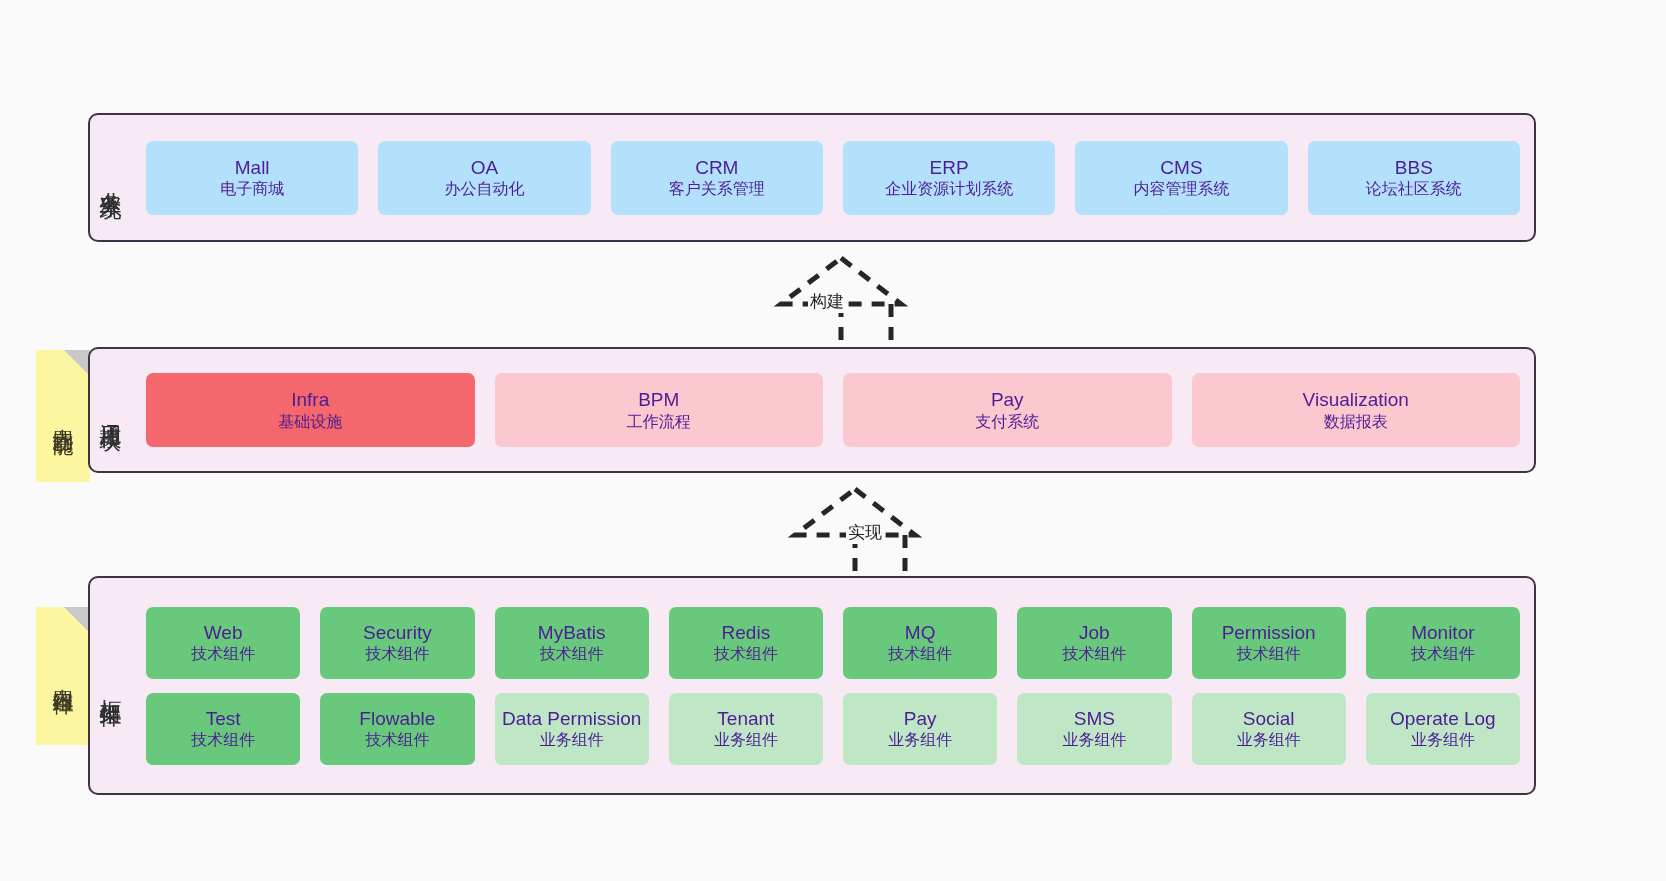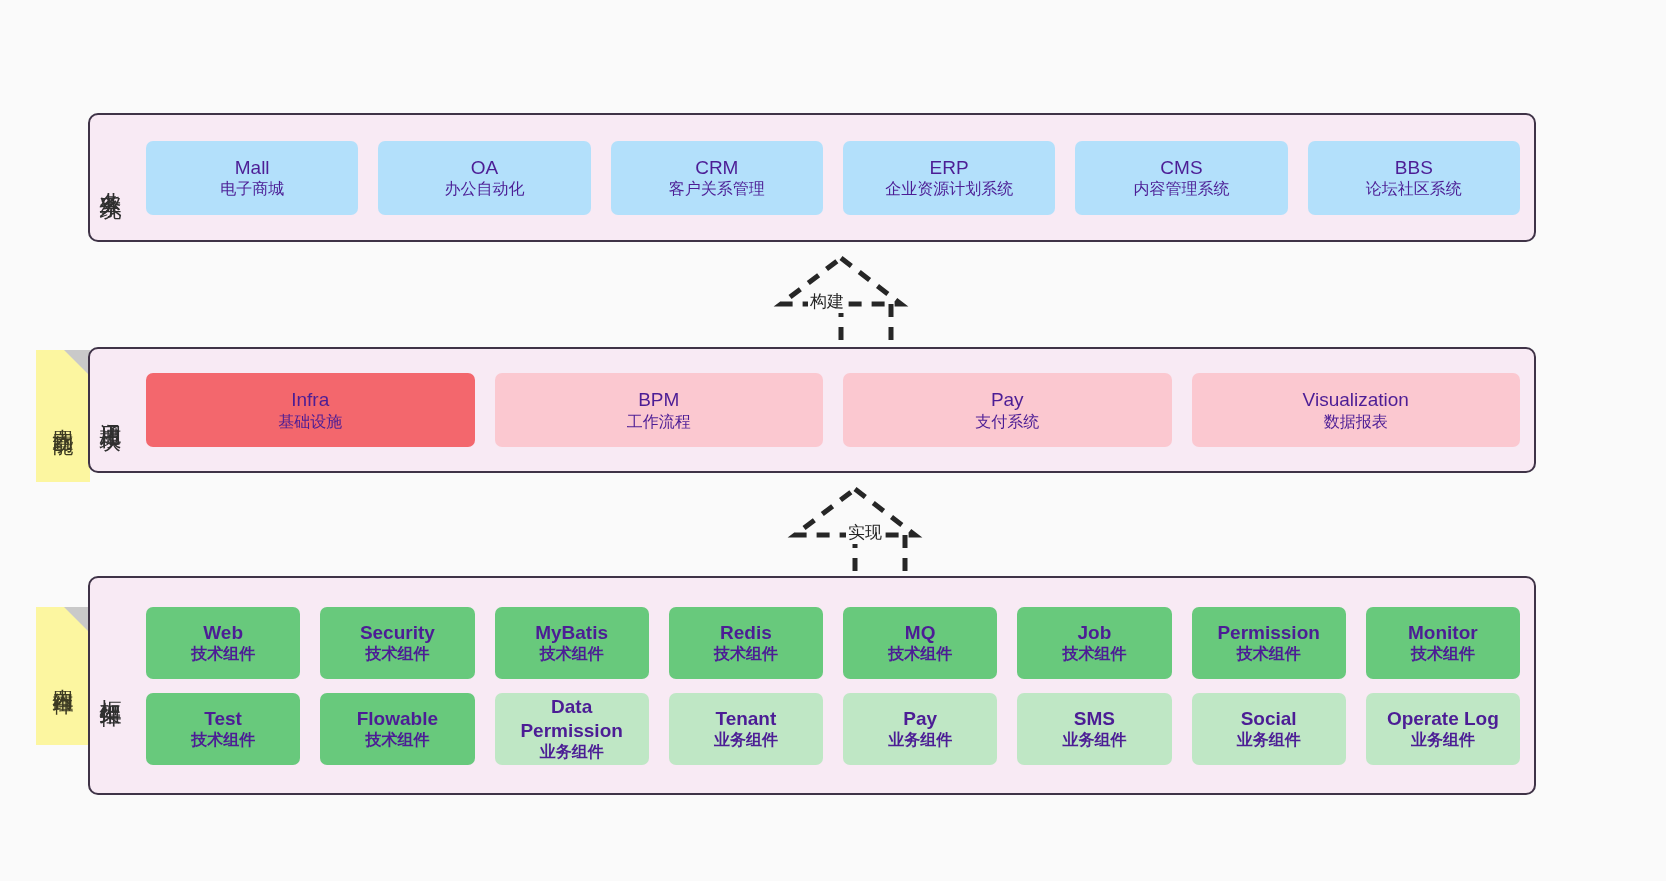--- a/index.html
+++ b/index.html
@@ -89,21 +89,21 @@
   
   #layer-business  { left: 88px;  top: 113px; width: 1448px; height: 129px; }
   #layer-modules   { left: 88px;  top: 347px; width: 1448px; height: 126px; }
   #layer-framework { left: 88px;  top: 576px; width: 1448px; height: 219px; }
 
   #layer-business  .layer-body,
   #layer-modules   .layer-body { padding: 0 14px; }
 
   #layer-business .node, #layer-modules .node { height: 74px; }
   #layer-framework .node { height: 72px; }
-  #layer-framework .layer-body { gap: 14px; padding: 0 14px; font-weight: bold; }
+  #layer-framework .layer-body { gap: 14px; padding: 0 14px; }
 
   
   .sticky {
     position: absolute;
     width: 54px;
     background: #fcf6a0;
     color: #3c3a22;
     font-size: 21px;
     writing-mode: vertical-rl;
     text-orientation: upright;

